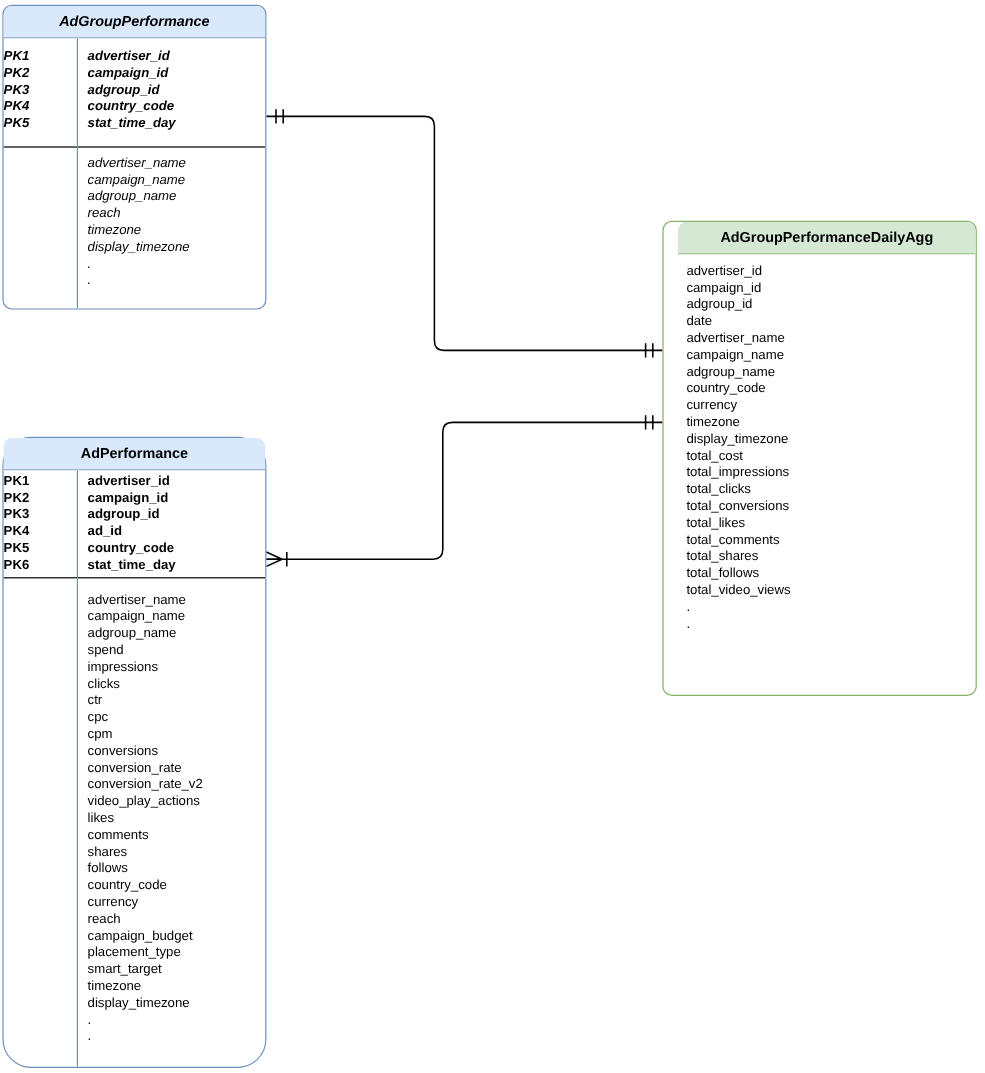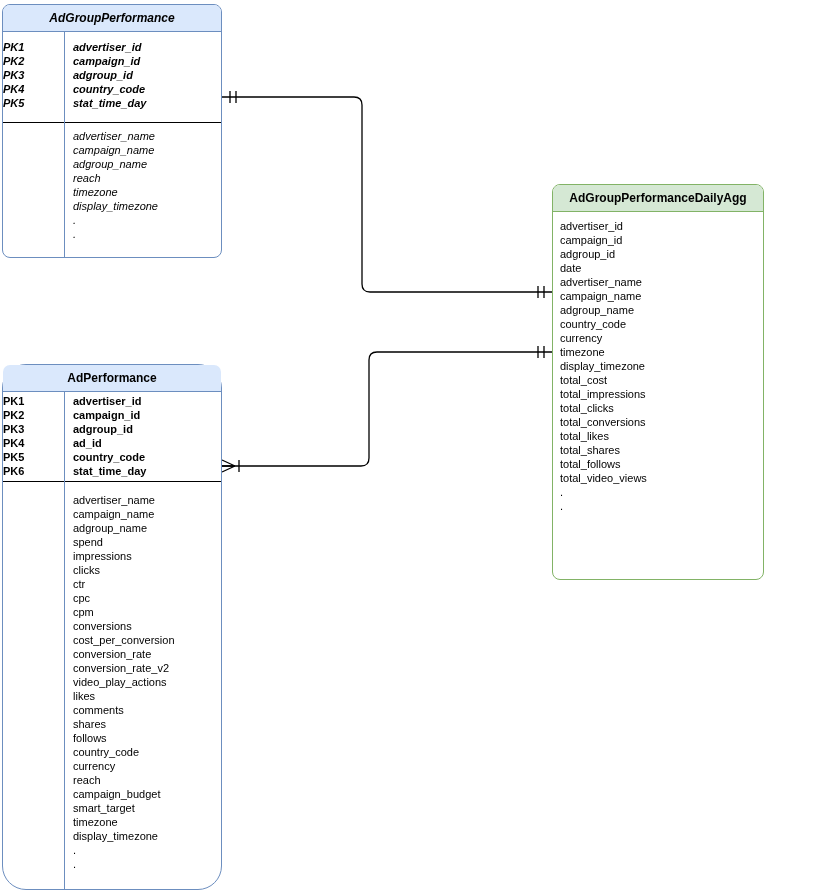--- a/index.html
+++ b/index.html
@@ -81,21 +81,21 @@
 
   
   .t-adgroupperformance { left: 2px; top: 4px; width: 220px; height: 254px; font-style: italic; }
   .t-adgroupperformance .pk-section { padding: 8px 0 12px; }
   .t-adgroupperformance .field-section { padding-top: 6px; }
 
   .t-adperformance { left: 2px; top: 364px; width: 220px; height: 526px; border-radius: 24px; }
   .t-adperformance .pk-section { padding: 2px 0 3px; }
   .t-adperformance .field-section { padding-top: 11px; }
 
-  .t-dailyagg { left: 552px; top: 184px; width: 212px; height: 396px; }
+  .t-dailyagg { left: 552px; top: 184px; width: 262px; height: 396px; padding-left: 12px; }
   .t-dailyagg .field-section { padding-top: 7px; }
 </style>
 </head>
 <body>
 
 <div class="canvas">
 
   <svg class="connector-layer" width="821" height="894" viewBox="0 0 821 894" xmlns="http://www.w3.org/2000/svg">
 
     <path class="connector" d="M222,97 L354,97 Q362,97 362,105 L362,284 Q362,292 370,292 L552,292"></path>
@@ -217,23 +217,20 @@
           <div class="row">
             <span class="field-name">cpc</span>
           </div>
           <div class="row">
             <span class="field-name">cpm</span>
           </div>
           <div class="row">
             <span class="field-name">conversions</span>
           </div>
           <div class="row">
-            <span class="field-name">cost_per_conversion</span>
-          </div>
-          <div class="row">
             <span class="field-name">conversion_rate</span>
           </div>
           <div class="row">
             <span class="field-name">conversion_rate_v2</span>
           </div>
           <div class="row">
             <span class="field-name">video_play_actions</span>
           </div>
           <div class="row">
             <span class="field-name">likes</span>
@@ -251,20 +248,23 @@
             <span class="field-name">country_code</span>
           </div>
           <div class="row">
             <span class="field-name">currency</span>
           </div>
           <div class="row">
             <span class="field-name">reach</span>
           </div>
           <div class="row">
             <span class="field-name">campaign_budget</span>
+          </div>
+          <div class="row">
+            <span class="field-name">placement_type</span>
           </div>
           <div class="row">
             <span class="field-name">smart_target</span>
           </div>
           <div class="row">
             <span class="field-name">timezone</span>
           </div>
           <div class="row">
             <span class="field-name">display_timezone</span>
           </div>
@@ -324,20 +324,23 @@
           <div class="row">
             <span class="field-name">total_clicks</span>
           </div>
           <div class="row">
             <span class="field-name">total_conversions</span>
           </div>
           <div class="row">
             <span class="field-name">total_likes</span>
           </div>
           <div class="row">
+            <span class="field-name">total_comments</span>
+          </div>
+          <div class="row">
             <span class="field-name">total_shares</span>
           </div>
           <div class="row">
             <span class="field-name">total_follows</span>
           </div>
           <div class="row">
             <span class="field-name">total_video_views</span>
           </div>
           <div class="row">
             <span class="field-name">.</span>

